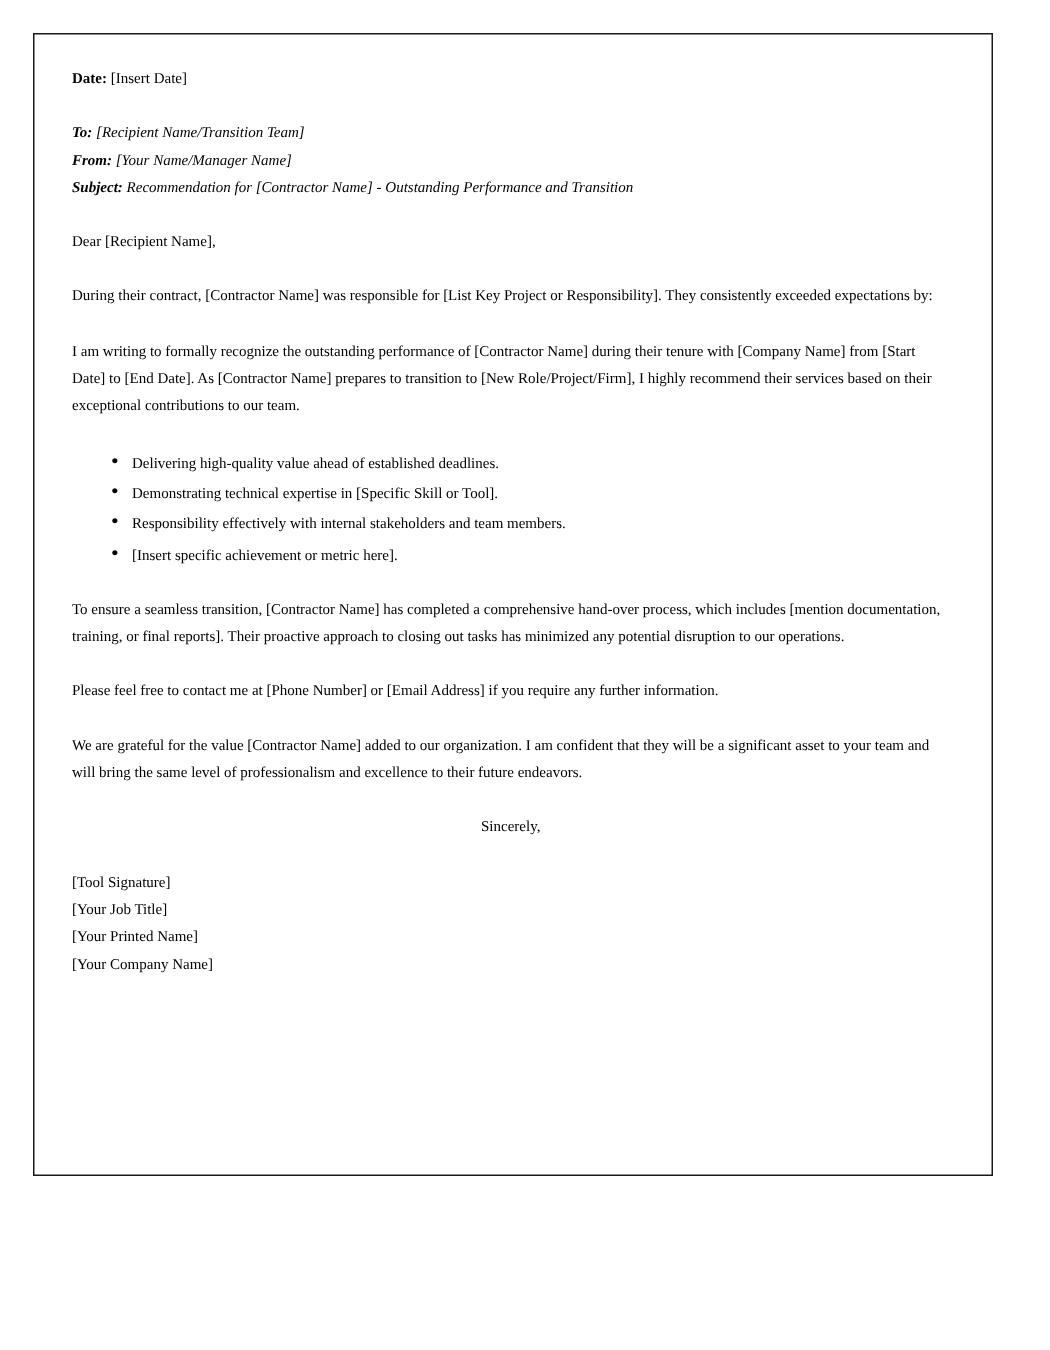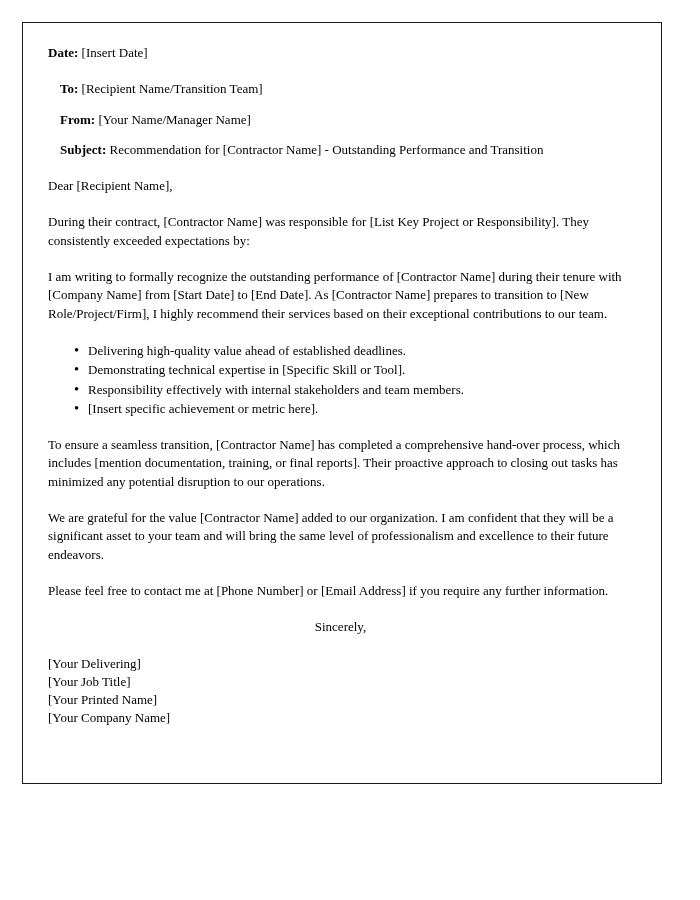--- a/index.html
+++ b/index.html
@@ -31,39 +31,40 @@
     position: absolute;
     left: 25px;
     top: 21px;
     width: 585px;
   }
 
   .letter-line,
   .letter-para,
   .bullet-text,
   .sig-line {
-    font-size: 13px;
+    font-size: 10px;
     line-height: 18.3px;
     text-align: left;
     color: #000000;
   }
 
   .label {
     font-weight: bold;
   }
 
   
   .date-line {
     margin: 0 0 18px 0;
   }
   .addr-block {
     margin: 0 0 18px 0;
   }
   .addr-block .letter-line {
-    margin: 12px;
+    margin: 0;
+    font-style: italic;
   }
 
   .salutation {
     margin: 0 0 18px 0;
   }
 
   .letter-para {
     margin: 12px 0 18px 0;
   }
 
@@ -131,26 +132,26 @@
         <span class="bullet-marker">•</span>
         <span class="bullet-text">Responsibility effectively with internal stakeholders and team members.</span>
       </li>
       <li>
         <span class="bullet-marker">•</span>
         <span class="bullet-text">[Insert specific achievement or metric here].</span>
       </li>
     </ul>
 
     <p class="letter-para">To ensure a seamless transition, [Contractor Name] has completed a comprehensive hand-over process, which includes [mention documentation, training, or final reports]. Their proactive approach to closing out tasks has minimized any potential disruption to our operations.</p>
+    <p class="letter-para">Please feel free to contact me at [Phone Number] or [Email Address] if you require any further information.</p>
     <p class="letter-para">We are grateful for the value [Contractor Name] added to our organization. I am confident that they will be a significant asset to your team and will bring the same level of professionalism and excellence to their future endeavors.</p>
-    <p class="letter-para">Please feel free to contact me at [Phone Number] or [Email Address] if you require any further information.</p>
 
     <p class="letter-para closing">Sincerely,</p>
 
     <div class="sig-block">
-      <p class="sig-line">[Your Delivering]</p>
+      <p class="sig-line">[Tool Signature]</p>
       <p class="sig-line">[Your Job Title]</p>
       <p class="sig-line">[Your Printed Name]</p>
       <p class="sig-line">[Your Company Name]</p>
     </div>
 
   </div>
 </div>
 
 </body></html>

